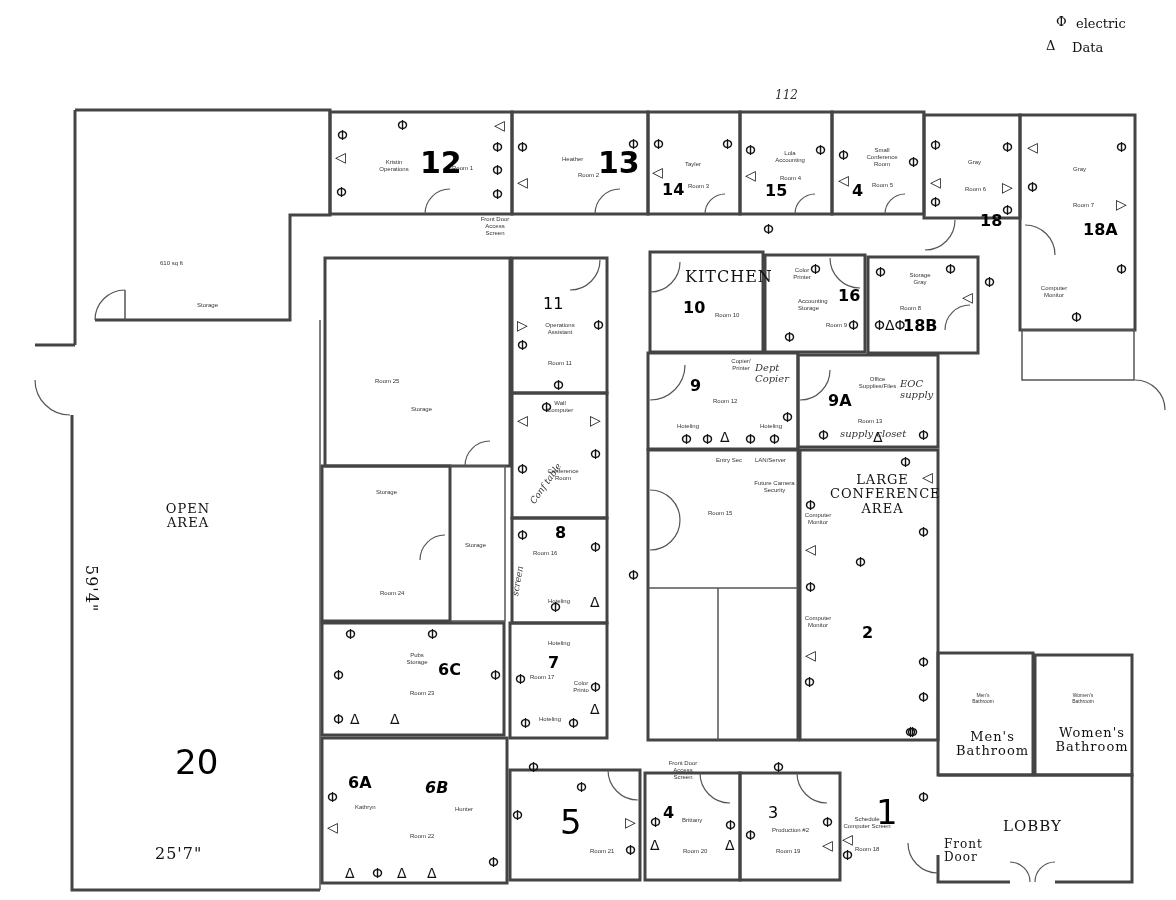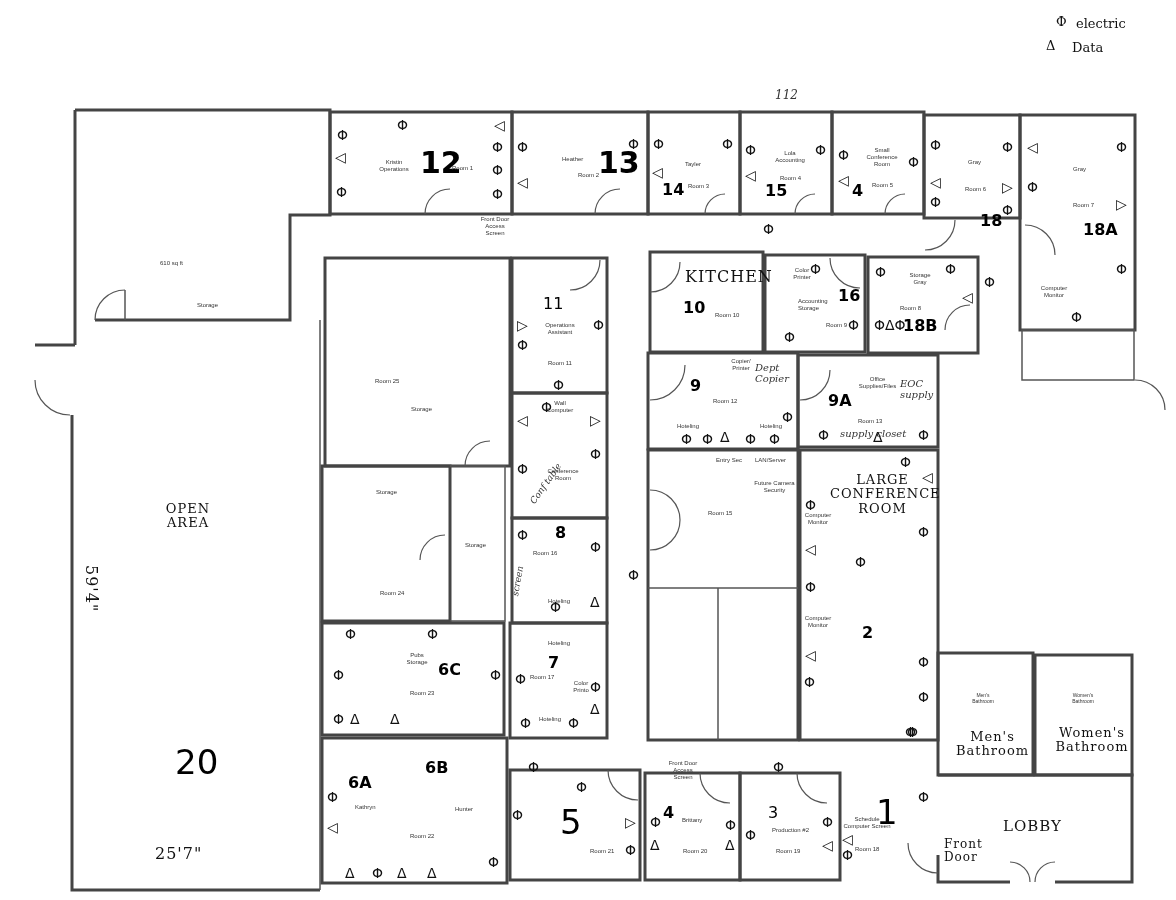--- a/index.html
+++ b/index.html
@@ -296,21 +296,21 @@
   <span class="print" style="left:570px;top:680px;width:22px;white-space:normal;">Color Printo</span>
   <span class="print" style="left:539px;top:716px;">Hoteling</span>
   <span class="sym" style="left:515px;top:672px;">Φ</span>
   <span class="sym" style="left:590px;top:680px;">Φ</span>
   <span class="sym" style="left:590px;top:702px;">Δ</span>
   <span class="sym" style="left:520px;top:716px;">Φ</span>
   <span class="sym" style="left:568px;top:716px;">Φ</span>
 </div>
 
 <div class="room">
-  <span class="script" style="left:830px;top:473px;font-size:13px;width:105px;white-space:normal;text-align:center;">LARGE CONFERENCE ROOM</span>
+  <span class="script" style="left:830px;top:473px;font-size:13px;width:105px;white-space:normal;text-align:center;">LARGE CONFERENCE AREA</span>
   <span class="print" style="left:803px;top:512px;width:30px;white-space:normal;">Computer Monitor</span>
   <span class="print" style="left:803px;top:615px;width:30px;white-space:normal;">Computer Monitor</span>
   <span class="hand hand-md" style="left:862px;top:625px;">2</span>
   <span class="sym" style="left:900px;top:455px;">Φ</span>
   <span class="sym" style="left:922px;top:470px;">◁</span>
   <span class="sym" style="left:805px;top:498px;">Φ</span>
   <span class="sym" style="left:918px;top:525px;">Φ</span>
   <span class="sym" style="left:805px;top:542px;">◁</span>
   <span class="sym" style="left:855px;top:555px;">Φ</span>
   <span class="sym" style="left:805px;top:580px;">Φ</span>
@@ -347,21 +347,21 @@
   <span class="hand hand-md" style="left:348px;top:775px;">6A</span>
   <span class="print" style="left:355px;top:804px;">Kathryn</span>
   <span class="sym" style="left:327px;top:790px;">Φ</span>
   <span class="sym" style="left:327px;top:820px;">◁</span>
   <span class="sym" style="left:345px;top:866px;">Δ</span>
   <span class="sym" style="left:372px;top:866px;">Φ</span>
   <span class="sym" style="left:397px;top:866px;">Δ</span>
   <span class="sym" style="left:427px;top:866px;">Δ</span>
 </div>
 <div class="room">
-  <span class="hand hand-md" style="left:425px;top:760px;">6B</span>
+  <span class="hand hand-md" style="left:425px;top:780px;font-style:italic;">6B</span>
   <span class="print" style="left:455px;top:806px;">Hunter</span>
   <span class="print" style="left:410px;top:833px;">Room 22</span>
   <span class="sym" style="left:488px;top:855px;">Φ</span>
 </div>
 
 <div class="room">
   <span class="hand" style="left:560px;top:805px;font-size:34px;font-weight:normal;">5</span>
   <span class="print" style="left:590px;top:848px;">Room 21</span>
   <span class="sym" style="left:528px;top:760px;">Φ</span>
   <span class="sym" style="left:576px;top:780px;">Φ</span>

